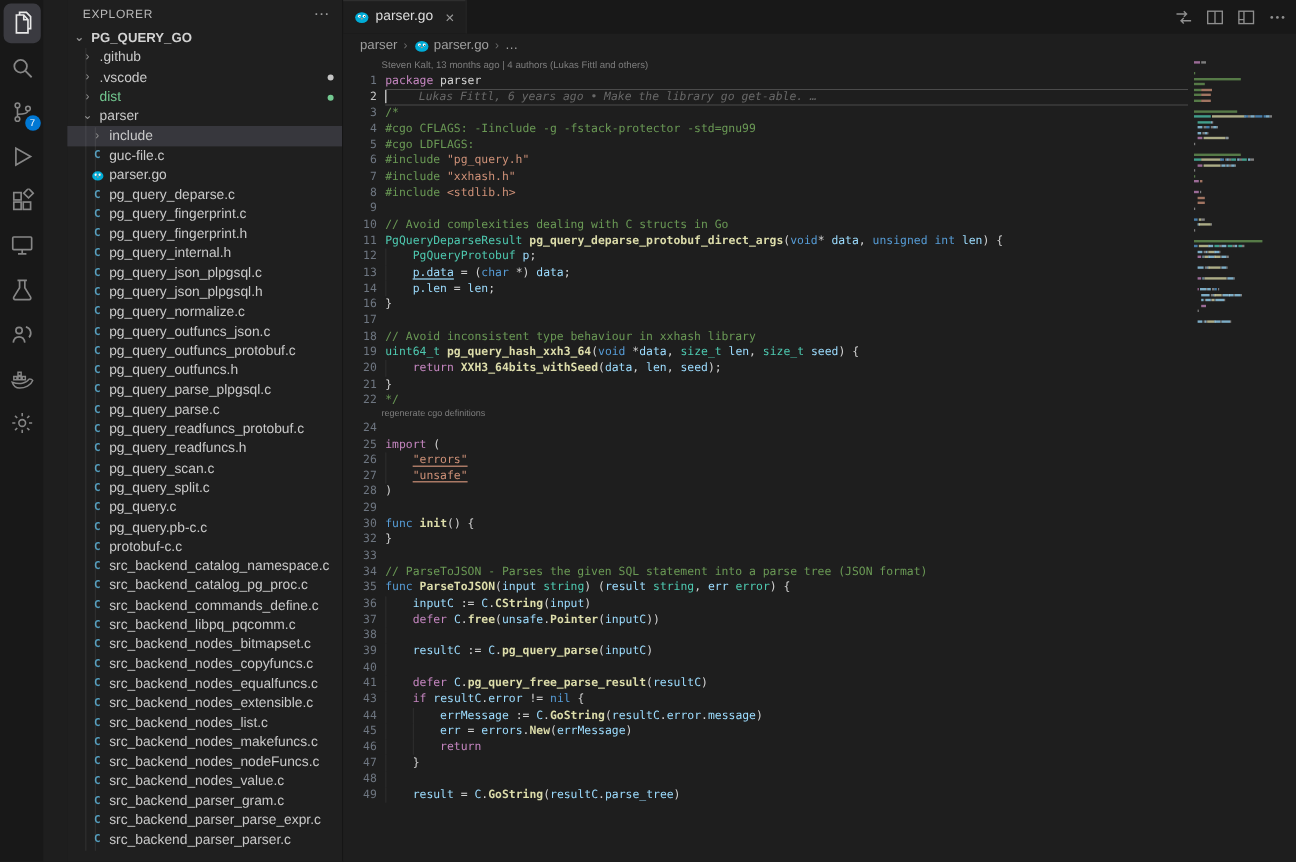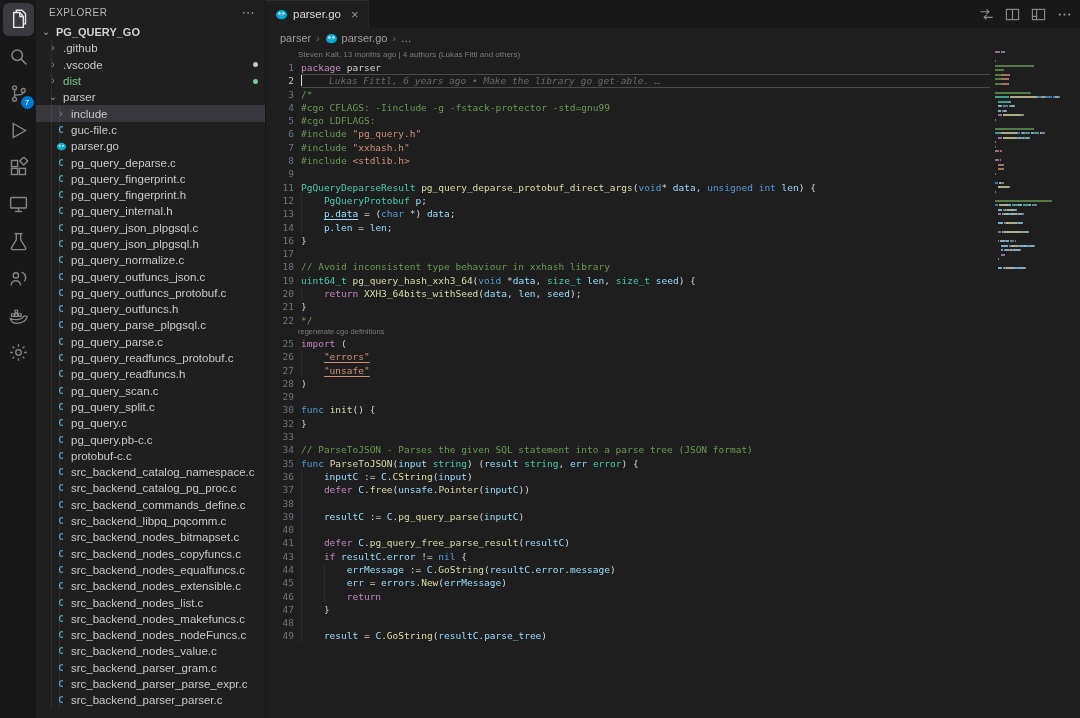--- a/index.html
+++ b/index.html
@@ -13,21 +13,21 @@
   .window{display:flex;width:1080px;height:718px;}
 
   
   .activitybar{width:36px;background:#181818;flex:none;display:flex;flex-direction:column;align-items:center;padding-top:3px;}
   .ab-item{width:31px;height:33px;margin-bottom:4px;display:flex;align-items:center;justify-content:center;color:#868686;position:relative;cursor:pointer;}
   .ab-item svg{width:21px;height:21px;}
   .ab-item.active{background:#3a3a40;border-radius:6px;color:#e8e8e8;}
   .ab-badge{position:absolute;right:0px;bottom:1px;background:var(--accent);color:#fff;font-size:8px;line-height:13px;min-width:13px;height:13px;border-radius:7px;text-align:center;padding:0 2px;}
 
   
-  .sidebar{width:230px;flex:none;background:#1f1f1f;border-right:1px solid #151515;display:flex;flex-direction:column;overflow:hidden;}
+  .sidebar{width:230px;flex:none;background:#1f1f1f;border-right:1px solid #151515;display:flex;flex-direction:column;overflow:hidden;margin-left:20px;}
   .sidebar-header{height:24px;flex:none;display:flex;align-items:center;justify-content:space-between;padding:0 10px 0 13px;font-size:10px;letter-spacing:.5px;color:#b8b8b8;}
   .sb-more{color:#9a9a9a;font-size:13px;cursor:pointer;}
   .tree{position:relative;flex:1;overflow:hidden;}
   .tree-row{height:16.3px;display:flex;align-items:center;font-size:11.5px;color:#c9c9c9;cursor:pointer;position:relative;white-space:nowrap;}
   .tree-row.selected{background:#37373d;}
   .tree-row.root{font-weight:bold;font-size:11px;color:#d2d2d2;}
   .chevron{width:14px;flex:none;text-align:center;color:#8f8f8f;font-size:10px;line-height:10px;}
   .file-icon{width:14px;flex:none;display:flex;align-items:center;justify-content:center;font-size:9px;font-weight:bold;font-family:"DejaVu Sans Mono",monospace;}
   .file-icon svg{width:11px;height:11px;}
   .c-icon{color:var(--c-cicon);}
@@ -51,21 +51,21 @@
   .code-area{flex:1;min-width:0;overflow:hidden;font-family:"DejaVu Sans Mono","Liberation Mono",monospace;font-size:9.5px;line-height:13.3px;padding-top:1px;}
   .lens-row{font-family:"Liberation Sans",sans-serif;color:#7d7d7d;padding-left:32px;cursor:pointer;}
   .lens-row.blame{height:12px;line-height:12px;font-size:8px;}
   .lens-row.lens{height:10px;line-height:10px;font-size:7.5px;}
   .code-line{height:13.3px;display:flex;white-space:pre;}
   .gutter{width:28px;flex:none;text-align:right;color:var(--c-ln);padding-right:0;}
   .line-content{flex:1;min-width:0;position:relative;white-space:pre;margin-left:7px;}
   .code-line.current .gutter{color:#c6c6c6;}
   .code-line.current .line-content{box-shadow:inset 0 1px 0 rgba(210,210,210,.25), inset 0 -1px 0 rgba(210,210,210,.25);}
   .tok.kw{color:var(--c-kw);} .tok.kw2{color:var(--c-kw2);} .tok.typ{color:var(--c-typ);}
-  .tok.fn{color:var(--c-fn);} .tok.str{color:var(--c-str);} .tok.com{color:var(--c-com);}
+  .tok.fn{color:var(--c-fn);font-weight:bold;} .tok.str{color:var(--c-str);} .tok.com{color:var(--c-com);}
   .tok.var{color:var(--c-var);} .tok.pln{color:var(--c-pln);}
   .tok.u{text-decoration:underline;text-underline-offset:2px;}
   .guide{position:absolute;top:0;bottom:0;width:1px;background:rgba(255,255,255,.06);}
   .cursor{position:absolute;left:0;top:1px;width:1px;height:11px;background:#dcdcdc;}
   .inline-blame{color:#686868;font-style:italic;margin-left:28px;font-size:9.5px;}
 
   
   .minimap{width:90px;flex:none;padding-top:3px;background:#1e1e1e;}
   .mm-line{height:4.5px;white-space:nowrap;padding-left:5px;font-size:0;}
   .mm-line span{display:inline-block;height:2.2px;vertical-align:top;}
@@ -412,32 +412,34 @@
           <div class="lens-row blame">Steven Kalt, 13 months ago | 4 authors (Lukas Fittl and others)</div>
           <div class="code-line"><span class="gutter">1</span><span class="line-content"><span class="tok kw">package</span><span class="tok pln"> parser</span></span></div>
           <div class="code-line current"><span class="gutter">2</span><span class="line-content"><i class="cursor"></i><span class="inline-blame">Lukas Fittl, 6 years ago • Make the library go get-able. …</span></span></div>
           <div class="code-line"><span class="gutter">3</span><span class="line-content"><span class="tok com">/*</span></span></div>
           <div class="code-line"><span class="gutter">4</span><span class="line-content"><span class="tok com">#cgo CFLAGS: -Iinclude -g -fstack-protector -std=gnu99</span></span></div>
           <div class="code-line"><span class="gutter">5</span><span class="line-content"><span class="tok com">#cgo LDFLAGS:</span></span></div>
           <div class="code-line"><span class="gutter">6</span><span class="line-content"><span class="tok com">#include </span><span class="tok str">"pg_query.h"</span></span></div>
           <div class="code-line"><span class="gutter">7</span><span class="line-content"><span class="tok com">#include </span><span class="tok str">"xxhash.h"</span></span></div>
           <div class="code-line"><span class="gutter">8</span><span class="line-content"><span class="tok com">#include </span><span class="tok str">&lt;stdlib.h&gt;</span></span></div>
           <div class="code-line"><span class="gutter">9</span><span class="line-content"></span></div>
+          <div class="code-line"><span class="gutter">10</span><span class="line-content"><span class="tok com">// Avoid complexities dealing with C structs in Go</span></span></div>
           <div class="code-line"><span class="gutter">11</span><span class="line-content"><span class="tok typ">PgQueryDeparseResult</span><span class="tok pln"> </span><span class="tok fn">pg_query_deparse_protobuf_direct_args</span><span class="tok pln">(</span><span class="tok kw2">void</span><span class="tok pln">* </span><span class="tok var">data</span><span class="tok pln">, </span><span class="tok kw2">unsigned</span><span class="tok pln"> </span><span class="tok kw2">int</span><span class="tok pln"> </span><span class="tok var">len</span><span class="tok pln">) {</span></span></div>
           <div class="code-line"><span class="gutter">12</span><span class="line-content"><i class="guide" style="left: 0ch;"></i><span class="tok pln">    </span><span class="tok typ">PgQueryProtobuf</span><span class="tok pln"> </span><span class="tok var">p</span><span class="tok pln">;</span></span></div>
           <div class="code-line"><span class="gutter">13</span><span class="line-content"><i class="guide" style="left: 0ch;"></i><span class="tok pln">    </span><span class="tok var u">p.data</span><span class="tok pln"> = (</span><span class="tok kw2">char</span><span class="tok pln"> *) </span><span class="tok var">data</span><span class="tok pln">;</span></span></div>
           <div class="code-line"><span class="gutter">14</span><span class="line-content"><i class="guide" style="left: 0ch;"></i><span class="tok pln">    </span><span class="tok var">p.len</span><span class="tok pln"> = </span><span class="tok var">len</span><span class="tok pln">;</span></span></div>
           <div class="code-line"><span class="gutter">16</span><span class="line-content"><span class="tok pln">}</span></span></div>
           <div class="code-line"><span class="gutter">17</span><span class="line-content"></span></div>
           <div class="code-line"><span class="gutter">18</span><span class="line-content"><span class="tok com">// Avoid inconsistent type behaviour in xxhash library</span></span></div>
           <div class="code-line"><span class="gutter">19</span><span class="line-content"><span class="tok typ">uint64_t</span><span class="tok pln"> </span><span class="tok fn">pg_query_hash_xxh3_64</span><span class="tok pln">(</span><span class="tok kw2">void</span><span class="tok pln"> *</span><span class="tok var">data</span><span class="tok pln">, </span><span class="tok typ">size_t</span><span class="tok pln"> </span><span class="tok var">len</span><span class="tok pln">, </span><span class="tok typ">size_t</span><span class="tok pln"> </span><span class="tok var">seed</span><span class="tok pln">) {</span></span></div>
           <div class="code-line"><span class="gutter">20</span><span class="line-content"><i class="guide" style="left: 0ch;"></i><span class="tok pln">    </span><span class="tok kw">return</span><span class="tok pln"> </span><span class="tok fn">XXH3_64bits_withSeed</span><span class="tok pln">(</span><span class="tok var">data</span><span class="tok pln">, </span><span class="tok var">len</span><span class="tok pln">, </span><span class="tok var">seed</span><span class="tok pln">);</span></span></div>
           <div class="code-line"><span class="gutter">21</span><span class="line-content"><span class="tok pln">}</span></span></div>
           <div class="code-line"><span class="gutter">22</span><span class="line-content"><span class="tok com">*/</span></span></div>
           <div class="lens-row lens">regenerate cgo definitions</div>
+          <div class="code-line"><span class="gutter">24</span><span class="line-content"></span></div>
           <div class="code-line"><span class="gutter">25</span><span class="line-content"><span class="tok kw">import</span><span class="tok pln"> (</span></span></div>
           <div class="code-line"><span class="gutter">26</span><span class="line-content"><i class="guide" style="left: 0ch;"></i><span class="tok pln">    </span><span class="tok str u">"errors"</span></span></div>
           <div class="code-line"><span class="gutter">27</span><span class="line-content"><i class="guide" style="left: 0ch;"></i><span class="tok pln">    </span><span class="tok str u">"unsafe"</span></span></div>
           <div class="code-line"><span class="gutter">28</span><span class="line-content"><span class="tok pln">)</span></span></div>
           <div class="code-line"><span class="gutter">29</span><span class="line-content"></span></div>
           <div class="code-line"><span class="gutter">30</span><span class="line-content"><span class="tok kw2">func</span><span class="tok pln"> </span><span class="tok fn">init</span><span class="tok pln">() {</span></span></div>
           <div class="code-line"><span class="gutter">32</span><span class="line-content"><span class="tok pln">}</span></span></div>
           <div class="code-line"><span class="gutter">33</span><span class="line-content"></span></div>
           <div class="code-line"><span class="gutter">34</span><span class="line-content"><span class="tok com">// ParseToJSON - Parses the given SQL statement into a parse tree (JSON format)</span></span></div>
           <div class="code-line"><span class="gutter">35</span><span class="line-content"><span class="tok kw2">func</span><span class="tok pln"> </span><span class="tok fn">ParseToJSON</span><span class="tok pln">(</span><span class="tok var">input</span><span class="tok pln"> </span><span class="tok typ">string</span><span class="tok pln">) (</span><span class="tok var">result</span><span class="tok pln"> </span><span class="tok typ">string</span><span class="tok pln">, </span><span class="tok var">err</span><span class="tok pln"> </span><span class="tok typ">error</span><span class="tok pln">) {</span></span></div>

